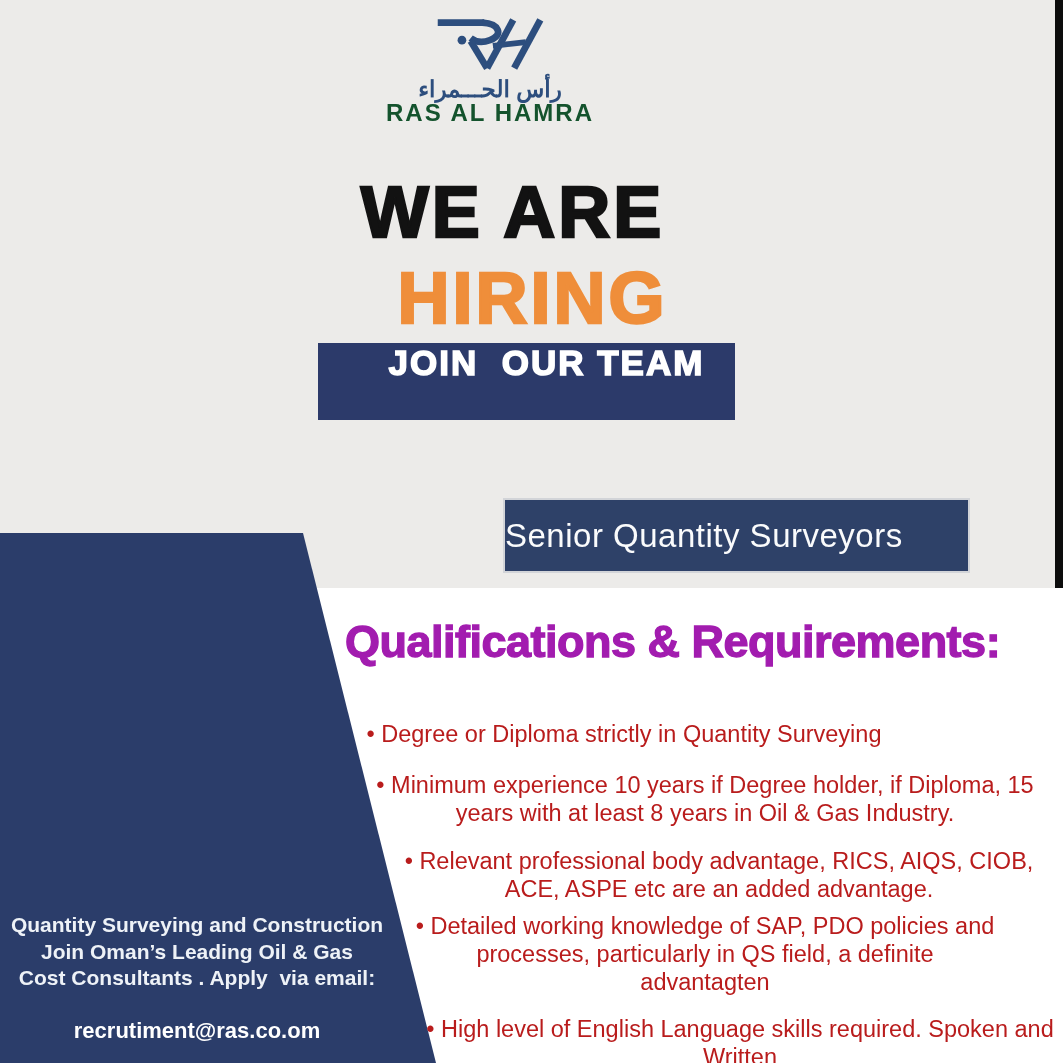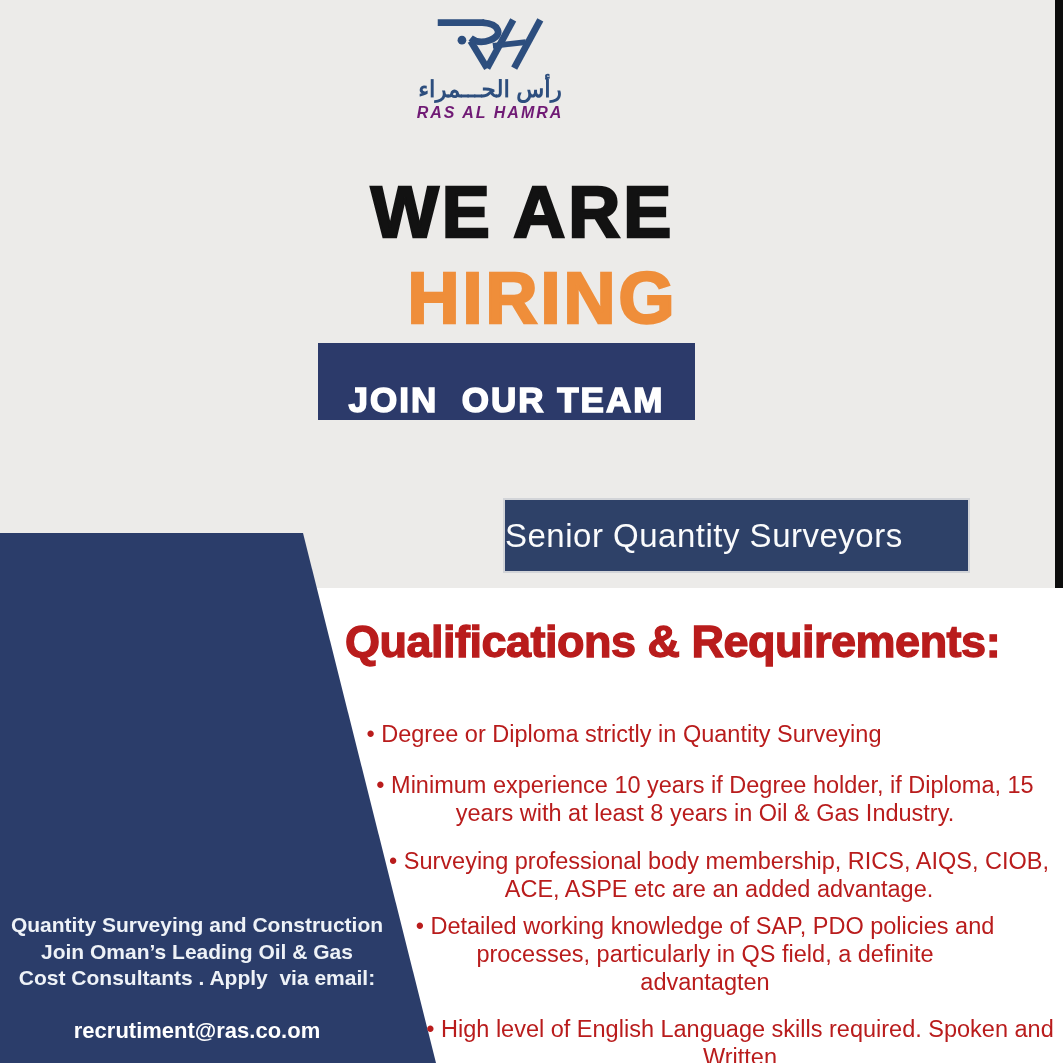--- a/index.html
+++ b/index.html
@@ -8,37 +8,37 @@
 
   .section-white{position:absolute;left:0;top:588px;width:1063px;height:475px;background:#ffffff;}
   .black-strip{position:absolute;right:0;top:0;width:8px;height:588px;background:#0c0c0c;}
 
   .wedge{position:absolute;left:0;top:0;width:1063px;height:1063px;background:#2b3d6a;
          clip-path:polygon(0 533px,303px 533px,436px 1063px,0 1063px);}
 
   .logo{position:absolute;left:380px;top:14px;width:220px;text-align:center;}
   .logo svg{display:block;margin:0 auto;}
   .logo-ar{color:#2d4e7e;font-size:23px;font-weight:700;line-height:26px;margin-top:2px;direction:rtl;}
-  .logo-en{color:#701a75;font-size:16px;font-weight:700;letter-spacing:2px;line-height:22px;font-style:italic;}
+  .logo-en{color:#14532d;font-size:24px;font-weight:700;letter-spacing:2px;line-height:22px;}
 
-  .hero-line{position:absolute;left:16px;width:1013px;text-align:center;font-weight:900;
+  .hero-line{position:absolute;left:6px;width:1013px;text-align:center;font-weight:900;
              font-size:72px;letter-spacing:3px;line-height:1;}
   .we-are{top:176px;color:#121212;-webkit-text-stroke:2.5px currentColor;}
   .hiring{top:262px;color:#ef8e3a;padding-left:20px;-webkit-text-stroke:2.5px currentColor;}
 
   .cta-box{position:absolute;left:318px;top:343px;width:377px;height:77px;background:#2c3a6a;
-           display:flex;align-items:flex-end;justify-content:center;}
+           display:flex;align-items:flex-start;justify-content:center;padding-left:40px;}
   .cta-box span{color:#ffffff;font-size:35px;font-weight:900;letter-spacing:2px;
                 -webkit-text-stroke:1.5px currentColor;white-space:pre;}
 
   .role-banner{position:absolute;left:505px;top:500px;width:463px;height:71px;background:#2e4168;
                display:flex;align-items:center;justify-content:flex-start;box-shadow:0 0 0 2px rgba(180,185,195,.45);}
   .role-banner span{color:#fafbfc;font-size:33px;font-weight:500;letter-spacing:.5px;}
 
-  .req-heading{position:absolute;left:345px;top:616px;width:718px;color:#b91c1c;
+  .req-heading{position:absolute;left:345px;top:616px;width:718px;color:#a21caf;
                font-size:45px;font-weight:800;letter-spacing:-.5px;line-height:1.15;
                -webkit-text-stroke:1.3px currentColor;}
 
   .bullet{position:absolute;text-align:center;color:#b91c1c;font-size:23.5px;line-height:28px;font-weight:400;}
   .b1{left:338px;top:720px;width:572px;}
   .b2{left:345px;top:771px;width:720px;}
   .b3{left:388px;top:847px;width:662px;}
   .b4{left:393px;top:912px;width:624px;}
   .b5{left:418px;top:999px;width:644px;margin-top:16px;}
 
@@ -86,21 +86,21 @@
   <div class="req-heading">Qualifications &amp; Requirements:</div>
 
   <div class="bullet b1">
     <div>• Degree or Diploma strictly in Quantity Surveying</div>
   </div>
   <div class="bullet b2">
     <div>• Minimum experience 10 years if Degree holder, if Diploma, 15</div>
     <div>years with at least 8 years in Oil &amp; Gas Industry.</div>
   </div>
   <div class="bullet b3">
-    <div>• Surveying professional body membership, RICS, AIQS, CIOB,</div>
+    <div>• Relevant professional body advantage, RICS, AIQS, CIOB,</div>
     <div>ACE, ASPE etc are an added advantage.</div>
   </div>
   <div class="bullet b4">
     <div>•  Detailed working knowledge of SAP, PDO policies and</div>
     <div>processes, particularly in QS field, a definite</div>
     <div>advantagten</div>
   </div>
   <div class="bullet b5">
     <div>•  High level of English Language skills required. Spoken and</div>
     <div>Written</div>

